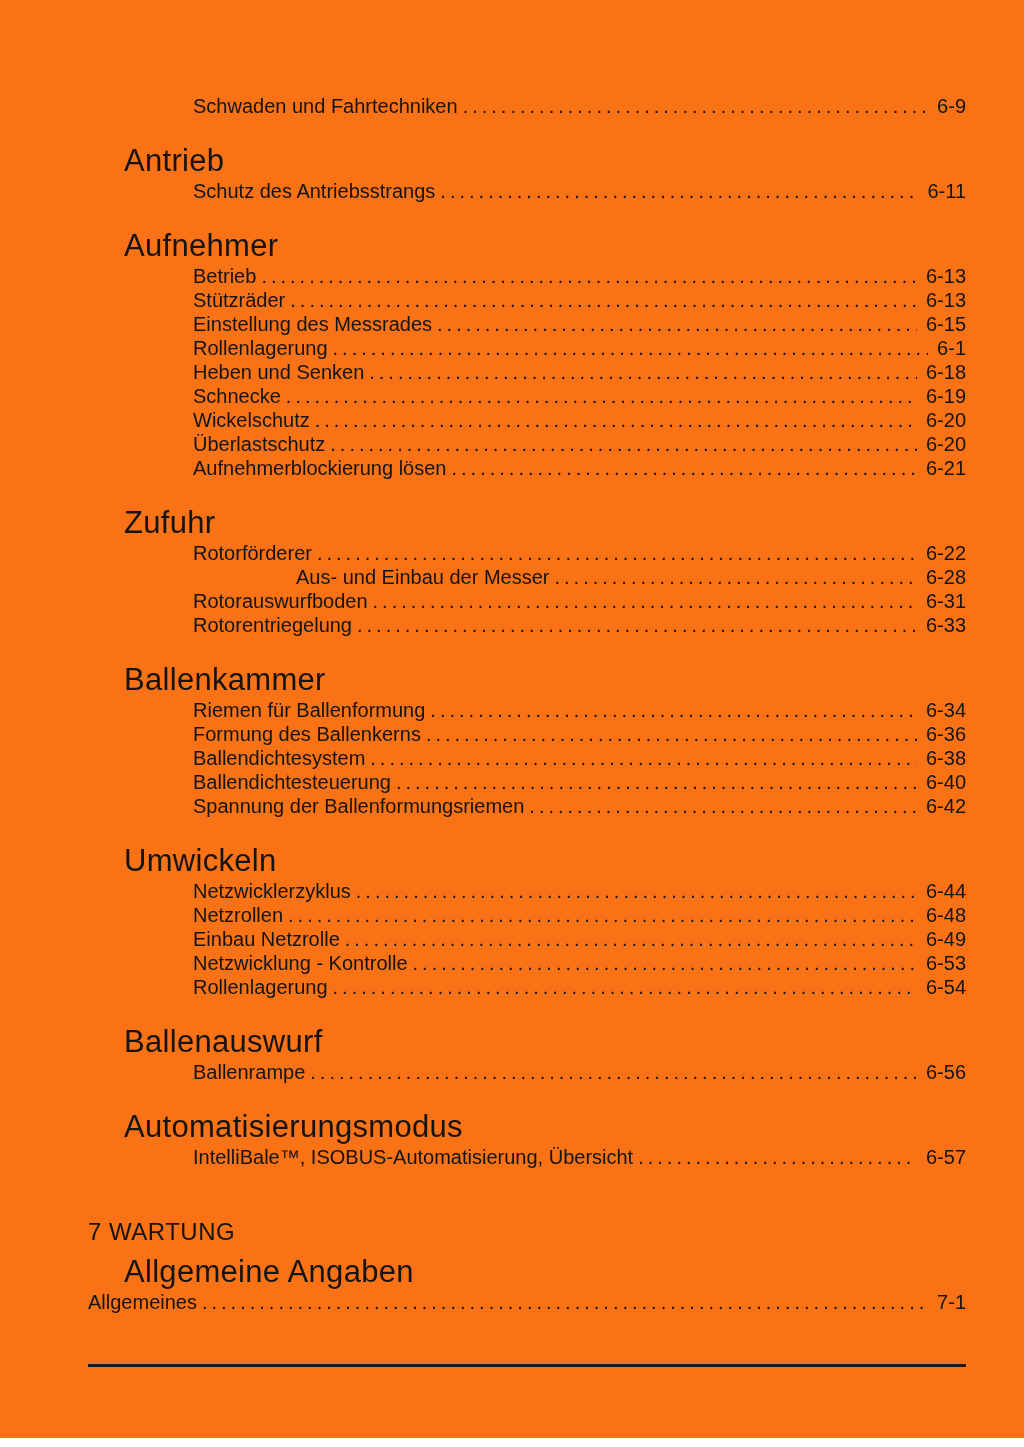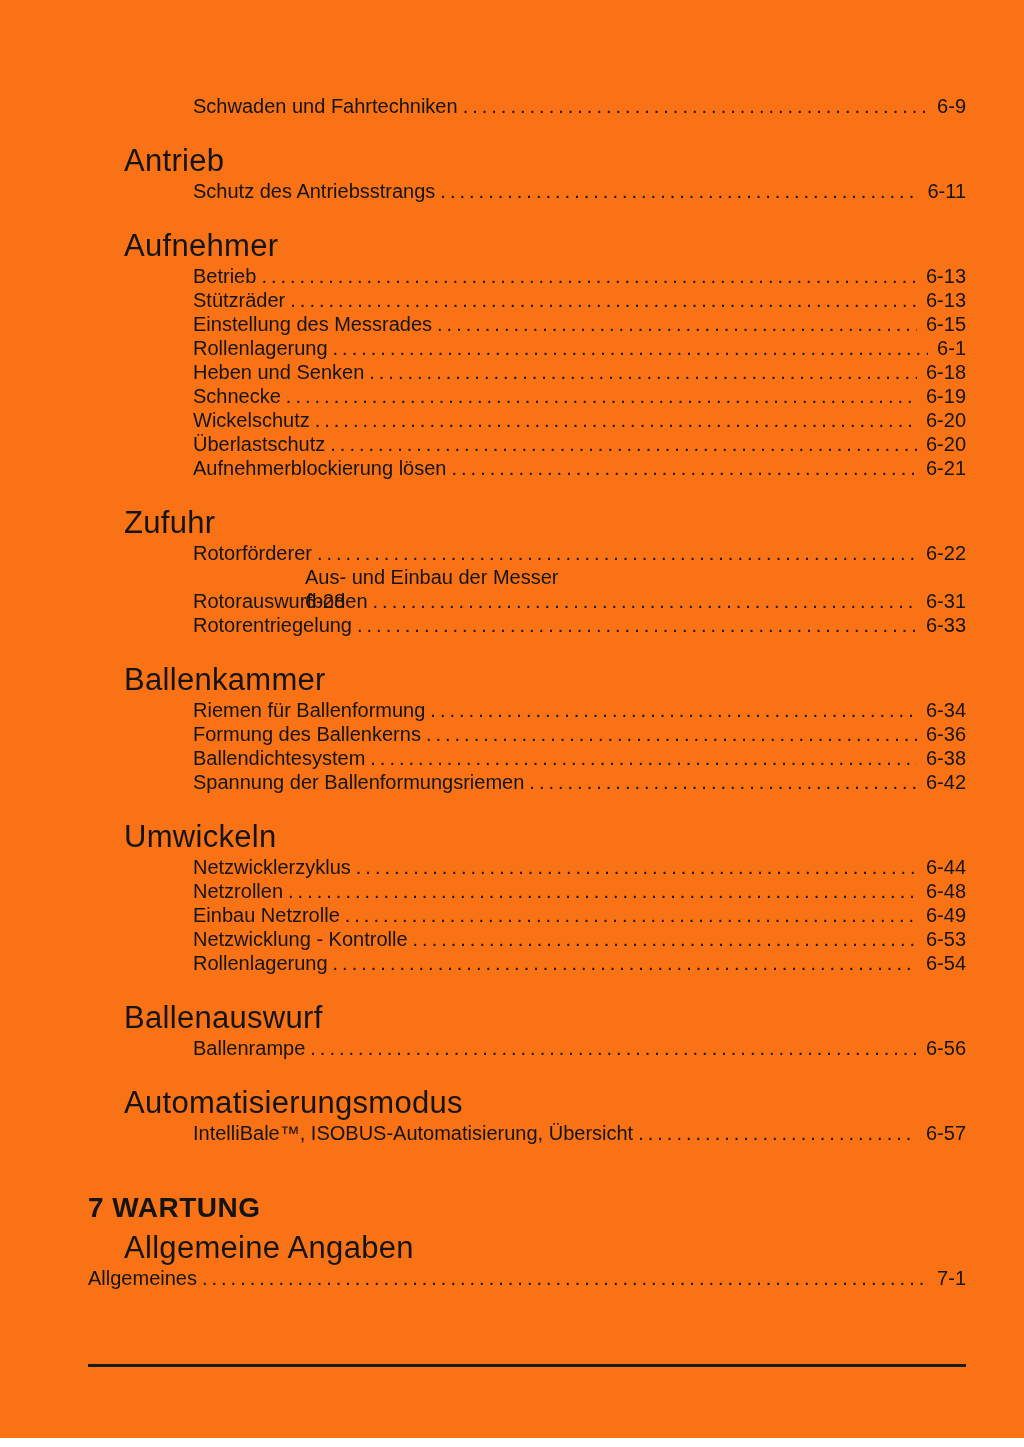--- a/index.html
+++ b/index.html
@@ -16,23 +16,23 @@
     font-family: "Liberation Sans", "DejaVu Sans", sans-serif;
     overflow: hidden;
   }
   .toc {
     position: absolute;
     left: 88px;
     top: 94px;
     width: 878px; 
   }
   .chapter-title {
-    font-size: 28px;
+    font-size: 24px;
     line-height: 34px;
-    font-weight: 700;
+    font-weight: 400;
     margin: 46px 0 0 0;
     letter-spacing: 0.5px;
   }
   .toc-section {
     margin-top: 28px;
   }
   .toc-section.first {
     margin-top: 0;
   }
   .toc-section.after-chapter {
@@ -49,21 +49,21 @@
   .toc-entry {
     display: flex;
     align-items: baseline;
     height: 24px;
     font-size: 20px;
     line-height: 24px;
     white-space: nowrap;
   }
   .toc-entry.indent-0 { }
   .toc-entry.indent-1 { margin-left: 105px; }
-  .toc-entry.indent-2 { margin-left: 208px; flex-direction: column; }
+  .toc-entry.indent-2 { margin-left: 208px; }
   .entry-label {
     flex: 0 0 auto;
   }
   .dot-leader {
     flex: 1 1 auto;
     overflow: hidden;
     white-space: nowrap;
     margin-left: 5px;
     letter-spacing: 4px;
     color: #141414;
@@ -197,20 +197,25 @@
     <span class="entry-label">Formung des Ballenkerns</span>
     <span class="dot-leader"></span>
     <span class="entry-page">6-36</span>
   </div>
           <div class="toc-entry indent-1">
     <span class="entry-label">Ballendichtesystem</span>
     <span class="dot-leader"></span>
     <span class="entry-page">6-38</span>
   </div>
           <div class="toc-entry indent-1">
+    <span class="entry-label">Ballendichtesteuerung</span>
+    <span class="dot-leader"></span>
+    <span class="entry-page">6-40</span>
+  </div>
+          <div class="toc-entry indent-1">
     <span class="entry-label">Spannung der Ballenformungsriemen</span>
     <span class="dot-leader"></span>
     <span class="entry-page">6-42</span>
   </div>
         </div>
   </section>
       <section class="toc-section">
     <h2 class="section-title">Umwickeln</h2>
     <div class="entries">
           <div class="toc-entry indent-1">

